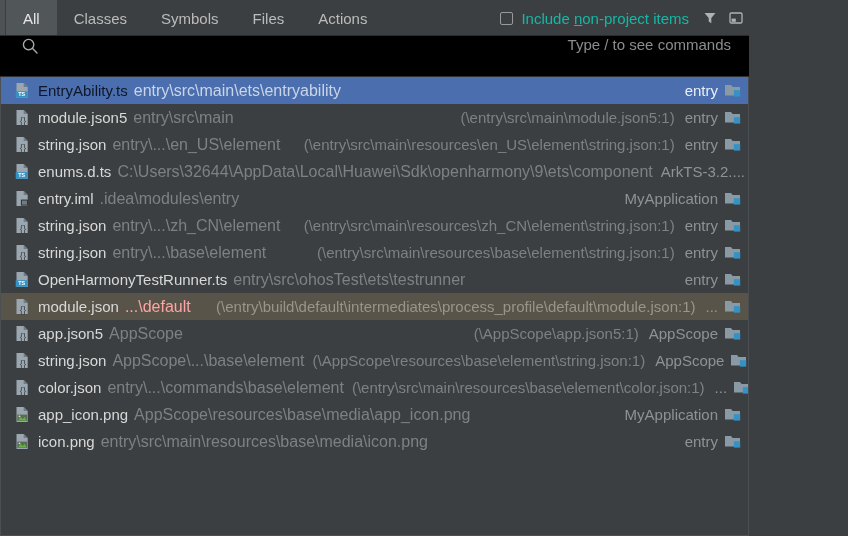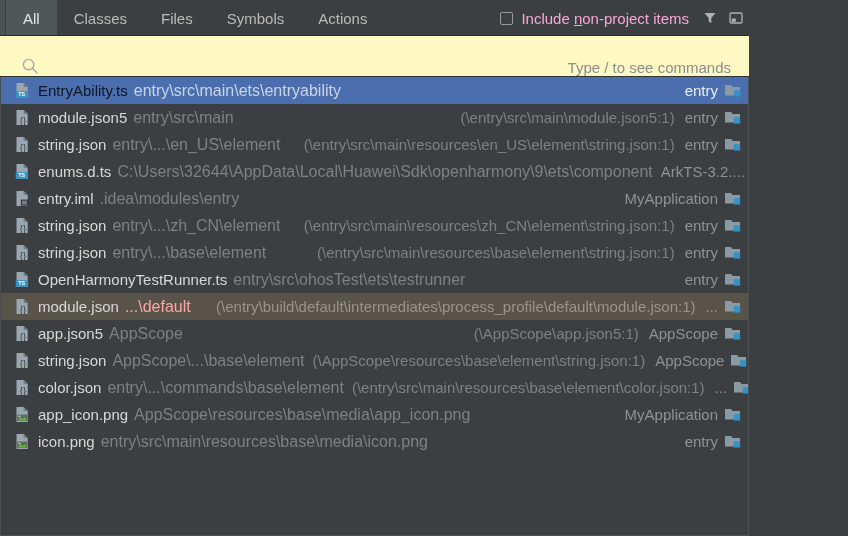--- a/index.html
+++ b/index.html
@@ -77,42 +77,42 @@
   .checkbox {
     width: 13px;
     height: 13px;
     border: 1px solid #9a9a9a;
     background: #3c3f41;
     border-radius: 2px;
     box-sizing: border-box;
   }
   .include-label {
     font-size: 15px;
-    color: #f9a8d4;
+    color: #14b8a6;
     white-space: nowrap;
   }
   .include-label .mn { text-decoration: underline; }
 
   .toolicon {
     width: 26px;
     height: 36px;
     display: flex;
     align-items: center;
     justify-content: center;
   }
   .toolicon svg { display: block; }
 
   
   .searchrow {
     position: relative;
     height: 41px;
     min-height: 41px;
-    background: #fef9c3;
-    display: flex;
-    align-items: flex-end;
+    background: #000000;
+    display: flex;
+    align-items: flex-start;
     padding: 0 16px 0 20px;
     box-sizing: border-box;
     border-bottom: 1px solid #2f3132;
   }
   .search-icon { width: 20px; height: 20px; flex: 0 0 auto; }
   .search-input {
     flex: 1 1 auto;
     background: transparent;
     border: 0;
     outline: none;
@@ -205,24 +205,24 @@
   <div class="tabbar">
     <div class="leftnub"></div>
 
     <div class="tab active">
       <span>All</span>
     </div>
     <div class="tab">
       <span>Classes</span>
     </div>
     <div class="tab">
+      <span>Symbols</span>
+    </div>
+    <div class="tab">
       <span>Files</span>
-    </div>
-    <div class="tab">
-      <span>Symbols</span>
     </div>
     <div class="tab">
       <span>Actions</span>
     </div>
 
     <div class="tabbar-spacer"></div>
 
     <div class="include-box">
       <span class="checkbox"></span>
       <span class="include-label"><span>Include </span><span class="mn">n</span><span>on-project items</span></span>

